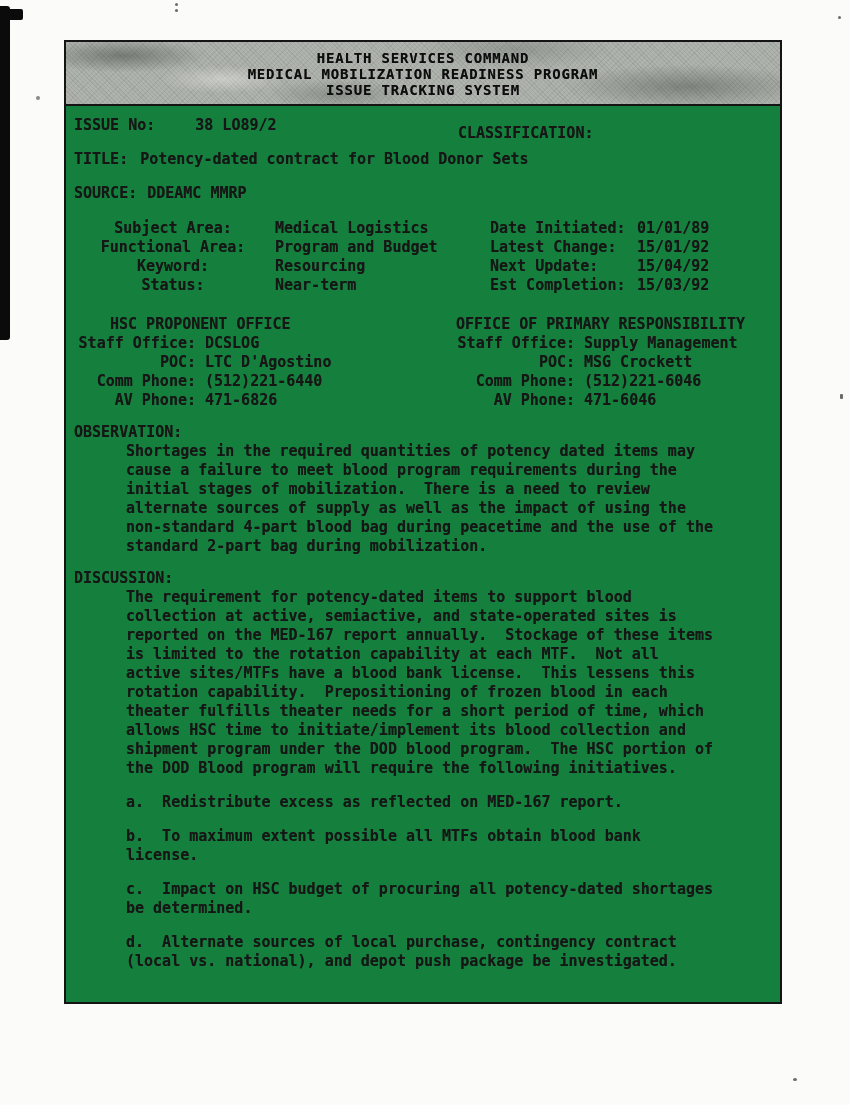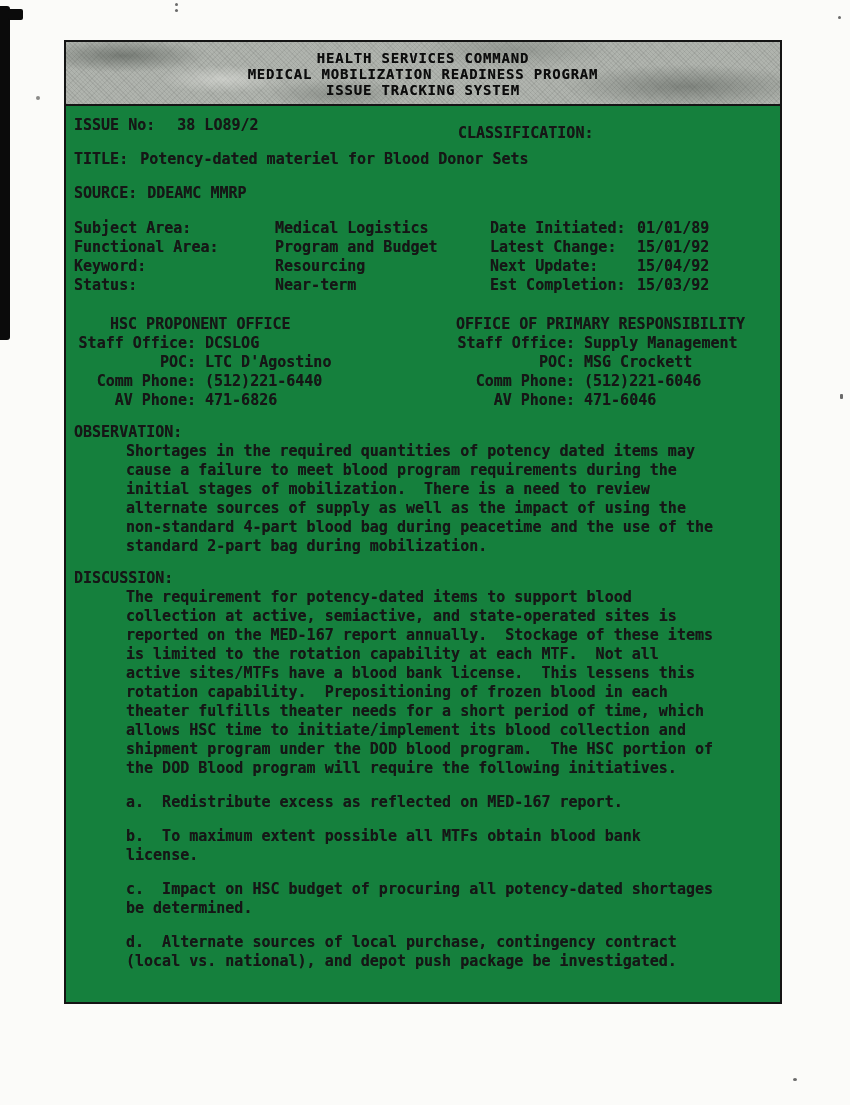--- a/index.html
+++ b/index.html
@@ -64,28 +64,28 @@
     color: #0c0c0c;
   }
 
   .doc-body {
     padding: 10px 8px 0 8px;
     font-size: 15px;
     line-height: 19px;
   }
 
   .row { position: relative; margin-bottom: 15px; white-space: nowrap; }
-  .issue-no-val  { margin-left: 22px; }
+  .issue-no-val  { margin-left: 40px; }
   .classification { position: absolute; left: 384px; top: 8px; }
   .title-val  { margin-left: 12px; }
   .source-val { margin-left: 10px; }
 
   .meta { margin-top: 16px; }
   .meta-row { display: flex; white-space: nowrap; }
-  .m-lbl   { width: 198px; text-align: left; flex: none; }
+  .m-lbl   { width: 198px; text-align: center; flex: none; }
   .m-val   { margin-left: 3px; width: 215px; flex: none; }
   .m-lbl-r { width: 138px; text-align: left; flex: none; }
   .m-val-r { margin-left: 9px; }
 
   .offices { display: flex; margin-top: 20px; }
   .office-col-left  { width: 374px; flex: none; }
   .office-col-right { flex: 1; }
   .office-heading-left  { padding-left: 36px; white-space: nowrap; }
   .office-heading-right { padding-left: 8px;  white-space: nowrap; }
   .o-row { display: flex; white-space: nowrap; }
@@ -124,21 +124,21 @@
     </div>
 
     <div class="doc-body">
 
       <div class="row">
         <span>ISSUE No:</span><span class="issue-no-val">38 LO89/2</span>
         <span class="classification">CLASSIFICATION:</span>
       </div>
 
       <div class="row">
-        <span>TITLE:</span><span class="title-val">Potency-dated materiel for Blood Donor Sets</span>
+        <span>TITLE:</span><span class="title-val">Potency-dated contract for Blood Donor Sets</span>
       </div>
 
       <div class="row">
         <span>SOURCE:</span><span class="source-val">DDEAMC MMRP</span>
       </div>
 
       <div class="meta">
         <div class="meta-row">
           <span class="m-lbl">Subject Area:</span>
           <span class="m-val">Medical Logistics</span>

